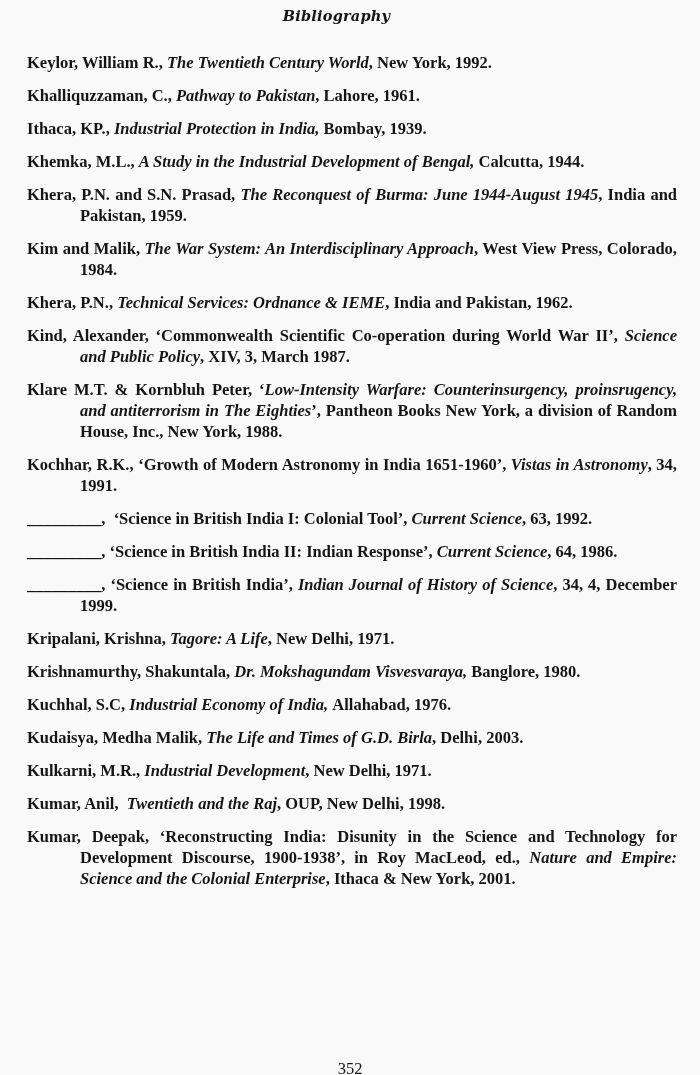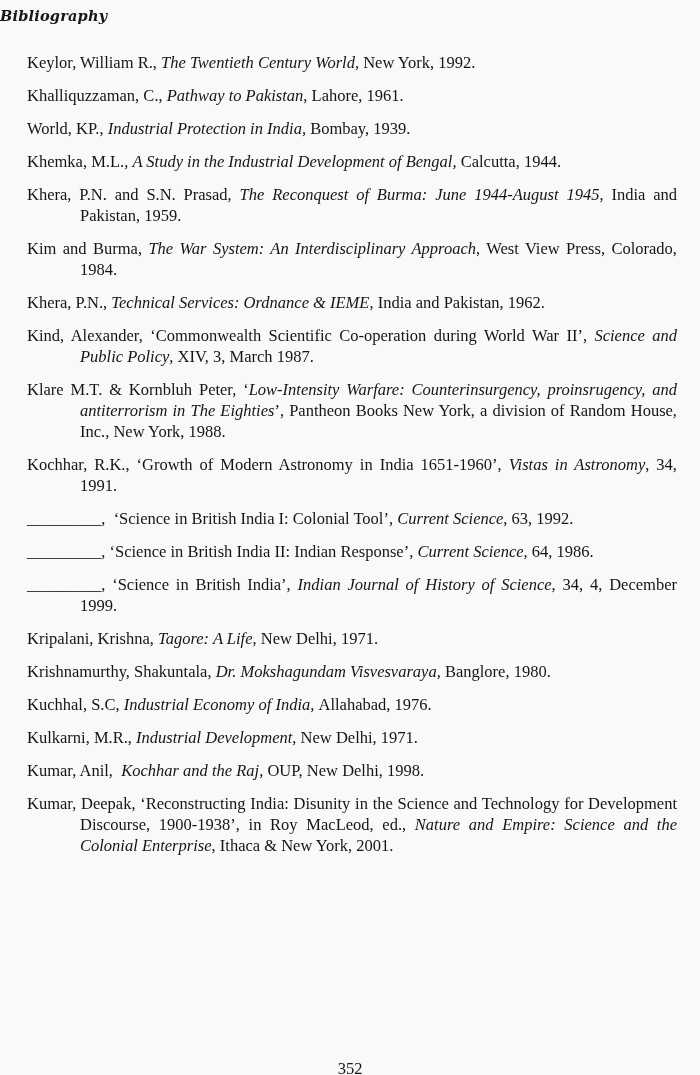--- a/index.html
+++ b/index.html
@@ -13,33 +13,34 @@
     color: #141414;
     font-family: "Liberation Serif", "DejaVu Serif", serif;
     position: relative;
     overflow: hidden;
   }
   .page-header {
     position: absolute;
     top: 7px;
     left: 0;
     right: 27px;
-    text-align: left;
+    text-align: center;
     font-family: "DejaVu Serif", "Liberation Serif", serif;
     font-style: italic;
     font-weight: bold;
     font-size: 14.5px;
     letter-spacing: 0.2px;
     color: #161616;
   }
   .bib-list {
     position: absolute;
     top: 52px;
     left: 27px;
     width: 650px;
+    font-weight: bold;
   }
   .bib-list p.entry {
     margin: 0 0 12px 0;
     padding-left: 53px;
     text-indent: -53px;
     font-size: 16.5px;
     line-height: 21px;
     text-align: justify;
     color: #151515;
   }
@@ -57,32 +58,33 @@
   }
 </style>
 </head>
 <body>
 
 <div class="page-header">Bibliography</div>
 
 <div class="bib-list">
     <p class="entry"><span>Keylor, William R., </span><span class="it">The Twentieth Century World</span><span>, New York, 1992.</span></p>
     <p class="entry"><span>Khalliquzzaman, C., </span><span class="it">Pathway to Pakistan</span><span>, Lahore, 1961.</span></p>
-    <p class="entry"><span>World, KP., </span><span class="it">Industrial Protection in India, </span><span>Bombay, 1939.</span></p>
+    <p class="entry"><span>Ithaca, KP., </span><span class="it">Industrial Protection in India, </span><span>Bombay, 1939.</span></p>
     <p class="entry"><span>Khemka, M.L., </span><span class="it">A Study in the Industrial Development of Bengal, </span><span>Calcutta, 1944.</span></p>
     <p class="entry"><span>Khera, P.N. and S.N. Prasad, </span><span class="it">The Reconquest of Burma: June 1944-August 1945</span><span>, India and Pakistan, 1959.</span></p>
-    <p class="entry"><span>Kim and Burma, </span><span class="it">The War System: An Interdisciplinary Approach</span><span>, West View Press, Colorado, 1984.</span></p>
+    <p class="entry"><span>Kim and Malik, </span><span class="it">The War System: An Interdisciplinary Approach</span><span>, West View Press, Colorado, 1984.</span></p>
     <p class="entry"><span>Khera, P.N., </span><span class="it">Technical Services: Ordnance &amp; IEME</span><span>, India and Pakistan, 1962.</span></p>
     <p class="entry"><span>Kind, Alexander, ‘Commonwealth Scientific Co-operation during World War II’, </span><span class="it">Science and Public Policy</span><span>, XIV, 3, March 1987.</span></p>
     <p class="entry"><span>Klare M.T. &amp; Kornbluh Peter, ‘</span><span class="it">Low-Intensity Warfare: Counterinsurgency, proinsrugency, and antiterrorism in The Eighties</span><span>’, Pantheon Books New York, a division of Random House, Inc., New York, 1988.</span></p>
     <p class="entry"><span>Kochhar, R.K., ‘Growth of Modern Astronomy in India 1651-1960’, </span><span class="it">Vistas in Astronomy</span><span>, 34, 1991.</span></p>
     <p class="entry"><span>_________,&nbsp; ‘Science in British India I: Colonial Tool’, </span><span class="it">Current Science</span><span>, 63, 1992.</span></p>
     <p class="entry"><span>_________, ‘Science in British India II: Indian Response’, </span><span class="it">Current Science</span><span>, 64, 1986.</span></p>
     <p class="entry"><span>_________, ‘Science in British India’, </span><span class="it">Indian Journal of History of Science</span><span>, 34, 4, December 1999.</span></p>
     <p class="entry"><span>Kripalani, Krishna, </span><span class="it">Tagore: A Life</span><span>, New Delhi, 1971.</span></p>
     <p class="entry"><span>Krishnamurthy, Shakuntala, </span><span class="it">Dr. Mokshagundam Visvesvaraya, </span><span>Banglore, 1980.</span></p>
     <p class="entry"><span>Kuchhal, S.C, </span><span class="it">Industrial Economy of India, </span><span>Allahabad, 1976.</span></p>
+    <p class="entry"><span>Kudaisya, Medha Malik, </span><span class="it">The Life and Times of G.D. Birla</span><span>, Delhi, 2003.</span></p>
     <p class="entry"><span>Kulkarni, M.R., </span><span class="it">Industrial Development</span><span>, New Delhi, 1971.</span></p>
-    <p class="entry"><span>Kumar, Anil,&nbsp; </span><span class="it">Kochhar and the Raj</span><span>, OUP, New Delhi, 1998.</span></p>
+    <p class="entry"><span>Kumar, Anil,&nbsp; </span><span class="it">Twentieth and the Raj</span><span>, OUP, New Delhi, 1998.</span></p>
     <p class="entry"><span>Kumar, Deepak, ‘Reconstructing India: Disunity in the Science and Technology for Development Discourse, 1900-1938’, in Roy MacLeod, ed., </span><span class="it">Nature and Empire: Science and the Colonial Enterprise</span><span>, Ithaca &amp; New York, 2001.</span></p>
   </div>
 
 <div class="page-number">352</div>
 
 </body></html>

